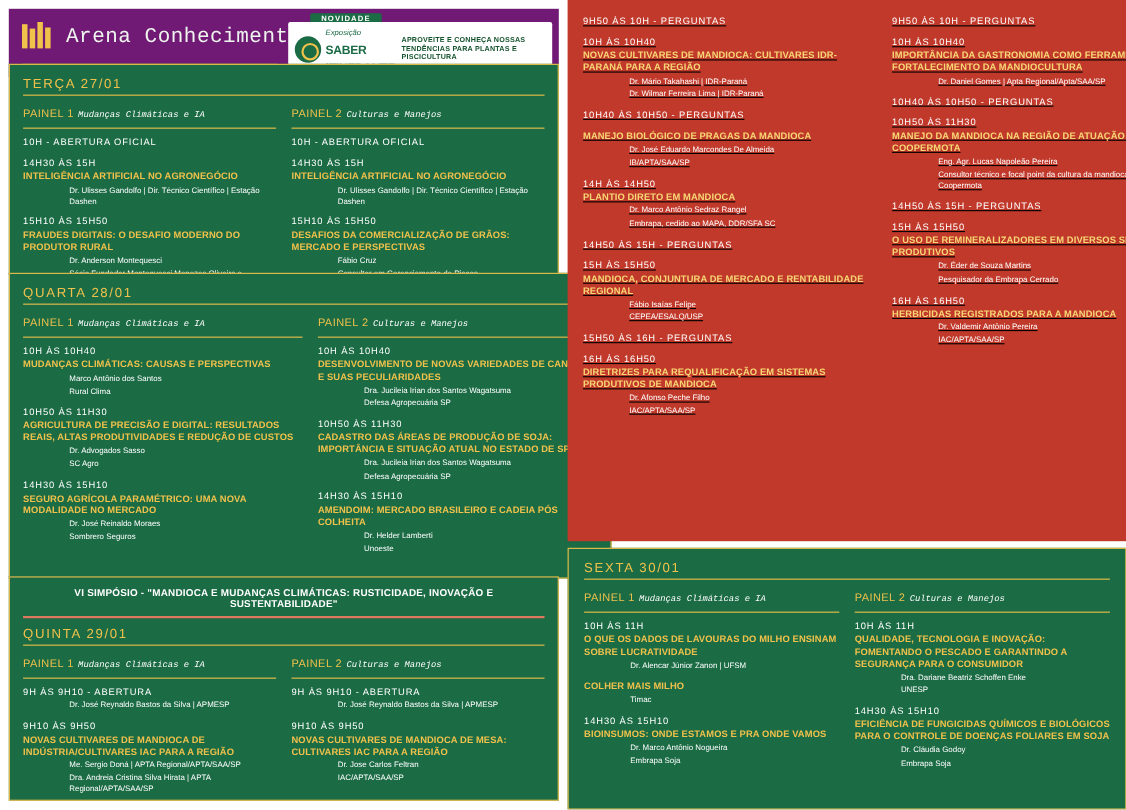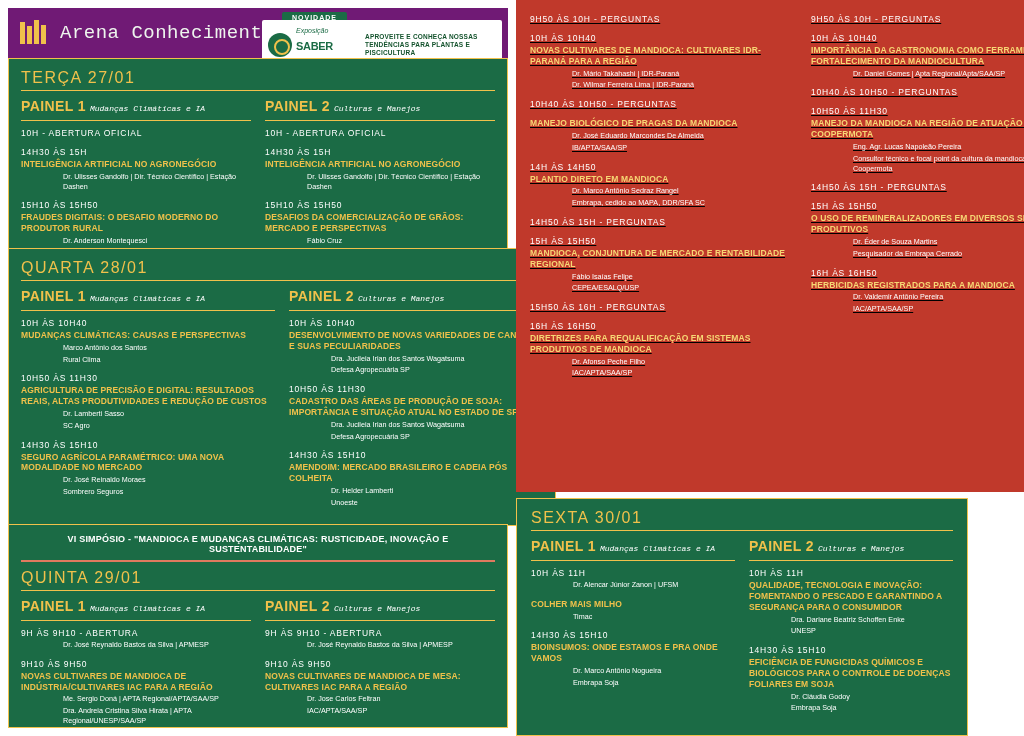--- a/index.html
+++ b/index.html
@@ -60,27 +60,27 @@
   }
   .expo-text { line-height:1.05; }
   .expo-text .l1 { font-size:7px; color:#1b6b45; font-style:italic; }
   .expo-text .l2 { font-size:11px; color:#1b6b45; font-weight:bold; letter-spacing:-.3px; }
   .novidade-copy {
     font-size:6.5px; font-weight:bold; color:#14532d; line-height:1.25; letter-spacing:.2px;
   }
 
   
   .day-head {
-    color:#f0c14b; font-size:16px; letter-spacing:1.5px; padding:0 0 3px 0;
+    color:#f0c14b; font-size:12px; letter-spacing:1.5px; padding:0 0 3px 0;
   }
   .day-rule { height:1px; background:#f0c14b; margin-bottom:6px; }
   .cols { display:flex; gap:14px; }
   .col { flex:1 1 0; min-width:0; }
   .panel-label { margin-bottom:5px; }
-  .panel-label .pl-name { color:#f0c14b; font-size:14px; font-weight:bold; letter-spacing:.4px; }
+  .panel-label .pl-name { color:#f0c14b; font-size:10px; font-weight:normal; letter-spacing:.4px; }
   .panel-label .pl-sub  { color:#ffffff; font-size:8px; font-style:italic; margin-left:4px;font-family:Liberation Mono, monospace; }
   .panel-rule { height:1px; background:#f0c14b; margin:3px 0 7px 0; }
 
   .slot { margin-bottom:9px; }
   .slot .time {
     color:#ffffff; font-size:8.5px; letter-spacing:.8px; margin-bottom:2px;
   }
   .slot .ttl {
     color:#f0c14b; font-size:8.5px; font-weight:bold; line-height:1.28; letter-spacing:.1px;
   }
@@ -92,21 +92,21 @@
   
   #dia2701 { left:8px; top:58px; width:500px; height:192px; padding:10px 12px; }
   #dia2801 { left:8px; top:248px; width:548px; height:278px; padding:10px 12px; }
   #simposio { left:8px; top:524px; width:500px; height:204px; padding:9px 12px; }
   .simp-title {
     color:#ffffff; font-size:9px; font-weight:bold; letter-spacing:.2px; text-align:center;
   }
   .simp-rule { height:2px; background:#e07a5f; margin:6px 0 7px 0; }
 
   #red-top   { left:516px; top:0px; width:572px; height:492px; padding:14px 14px 0 14px;text-decoration:underline; }
-  #sexta     { left:516px; top:498px; width:452px; height:238px; padding:10px 14px; }
+  #sexta     { left:516px; top:498px; width:508px; height:238px; padding:10px 14px; }
   #sexta.green-panel { border:1px solid #f0c14b; background:#1b6b45; }
 
   .red-top-cols { display:flex; gap:18px; }
 </style>
 </head>
 <body>
 
 <div class="page">
 
   <div id="header" class="green-panel">
@@ -199,21 +199,21 @@
         <div>
             <div class="slot">
               <div class="time">10H ÀS 10H40</div>
               <div class="ttl">MUDANÇAS CLIMÁTICAS: CAUSAS E PERSPECTIVAS</div>
               <div class="spk">Marco Antônio dos Santos</div>
               <div class="spk">Rural Clima</div>
             </div>
             <div class="slot">
               <div class="time">10H50 ÀS 11H30</div>
               <div class="ttl">AGRICULTURA DE PRECISÃO E DIGITAL: RESULTADOS REAIS, ALTAS PRODUTIVIDADES E REDUÇÃO DE CUSTOS</div>
-              <div class="spk">Dr. Lamberti Sasso</div>
+              <div class="spk">Dr. Advogados Sasso</div>
               <div class="spk">SC Agro</div>
             </div>
             <div class="slot">
               <div class="time">14H30 ÀS 15H10</div>
               <div class="ttl">SEGURO AGRÍCOLA PARAMÉTRICO: UMA NOVA MODALIDADE NO MERCADO</div>
               <div class="spk">Dr. José Reinaldo Moraes</div>
               <div class="spk">Sombrero Seguros</div>
             </div>
           </div>
       </div>
@@ -259,21 +259,21 @@
         <div class="panel-rule"></div>
         <div>
             <div class="slot">
               <div class="time">9H ÀS 9H10 - ABERTURA</div>
               <div class="spk">Dr. José Reynaldo Bastos da Silva | APMESP</div>
             </div>
             <div class="slot">
               <div class="time">9H10 ÀS 9H50</div>
               <div class="ttl">NOVAS CULTIVARES DE MANDIOCA DE INDÚSTRIA/CULTIVARES IAC PARA A REGIÃO</div>
               <div class="spk">Me. Sergio Doná | APTA Regional/APTA/SAA/SP</div>
-              <div class="spk">Dra. Andreia Cristina Silva Hirata | APTA Regional/UNESP/SAA/SP</div>
+              <div class="spk">Dra. Andreia Cristina Silva Hirata | APTA Regional/APTA/SAA/SP</div>
             </div>
           </div>
       </div>
       <div class="col">
         <div class="panel-label">
           <span class="pl-name">PAINEL 2</span><span class="pl-sub">Culturas e Manejos</span>
         </div>
         <div class="panel-rule"></div>
         <div>
             <div class="slot">
@@ -382,20 +382,21 @@
     <div class="day-rule"></div>
     <div class="cols">
       <div class="col">
         <div class="panel-label">
           <span class="pl-name">PAINEL 1</span><span class="pl-sub">Mudanças Climáticas e IA</span>
         </div>
         <div class="panel-rule"></div>
         <div>
             <div class="slot">
               <div class="time">10H ÀS 11H</div>
+              <div class="ttl">O QUE OS DADOS DE LAVOURAS DO MILHO ENSINAM SOBRE LUCRATIVIDADE</div>
               <div class="spk">Dr. Alencar Júnior Zanon | UFSM</div>
             </div>
             <div class="slot">
               <div class="ttl">COLHER MAIS MILHO</div>
               <div class="spk">Timac</div>
             </div>
             <div class="slot">
               <div class="time">14H30 ÀS 15H10</div>
               <div class="ttl">BIOINSUMOS: ONDE ESTAMOS E PRA ONDE VAMOS</div>
               <div class="spk">Dr. Marco Antônio Nogueira</div>

